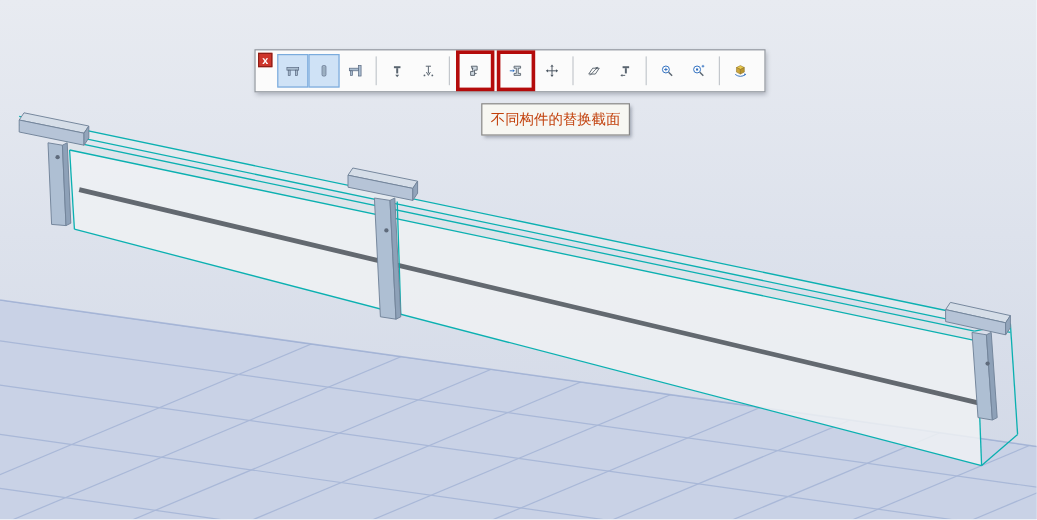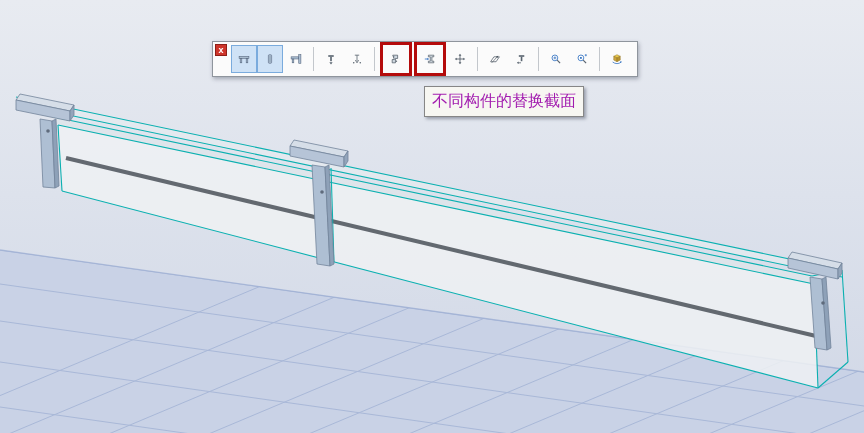--- a/index.html
+++ b/index.html
@@ -38,25 +38,25 @@
   .tb-btn.selected { background: #cfe2f6; border-color: #7aabdd; }
   .redbox {
     border: 3px solid #b40b0b;
     display: flex; align-items: center; justify-content: center;
     margin: 0 1px; padding: 0;
   }
   .sep { width: 1px; height: 24px; background: #c3c7cc; margin: 0 4px; flex: 0 0 auto; }
 
   
   .tooltip {
-    position: absolute; left: 424px; top: 86px;
+    position: absolute; left: 401px; top: 86px;
     background: #f7f7f2;
     border: 1px solid #868686;
     box-shadow: 2px 2px 3px rgba(40,50,70,.4);
-    font-size: 16px; color: #a21caf;
+    font-size: 12px; color: #c2410c;
     padding: 4px 7px; white-space: nowrap;
   }
 </style>
 </head>
 <body>
 
 <div class="stage">
 
   <svg class="scene" width="864" height="433" viewBox="0 0 864 433">
     <defs>

